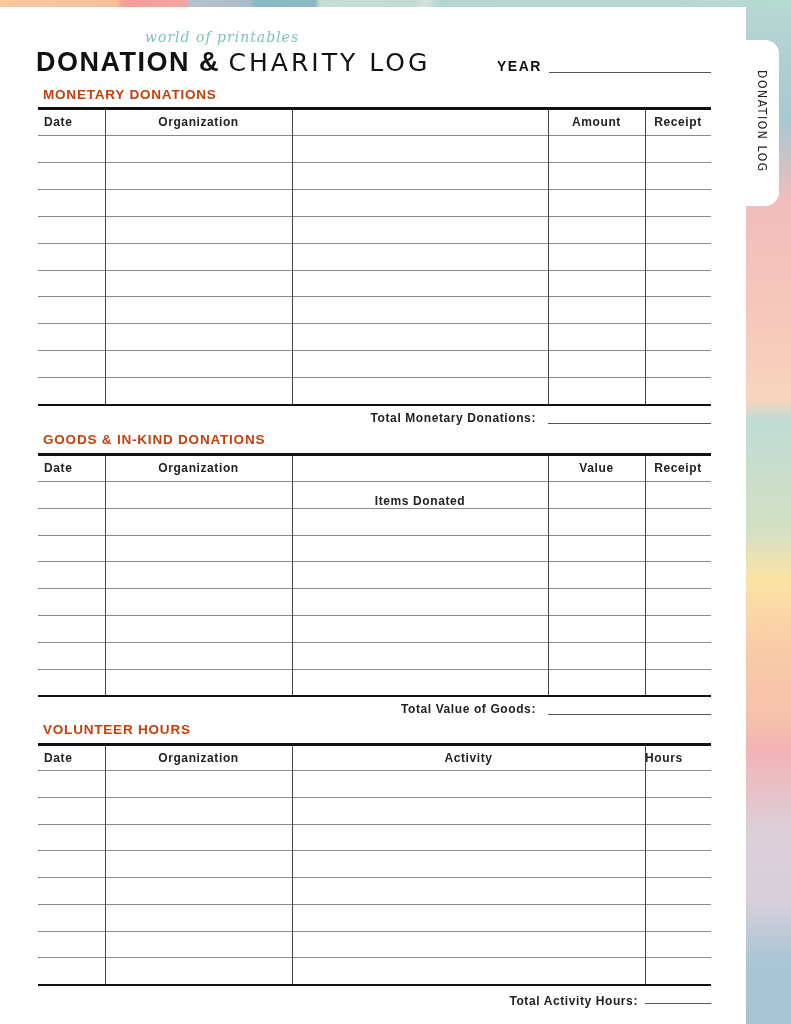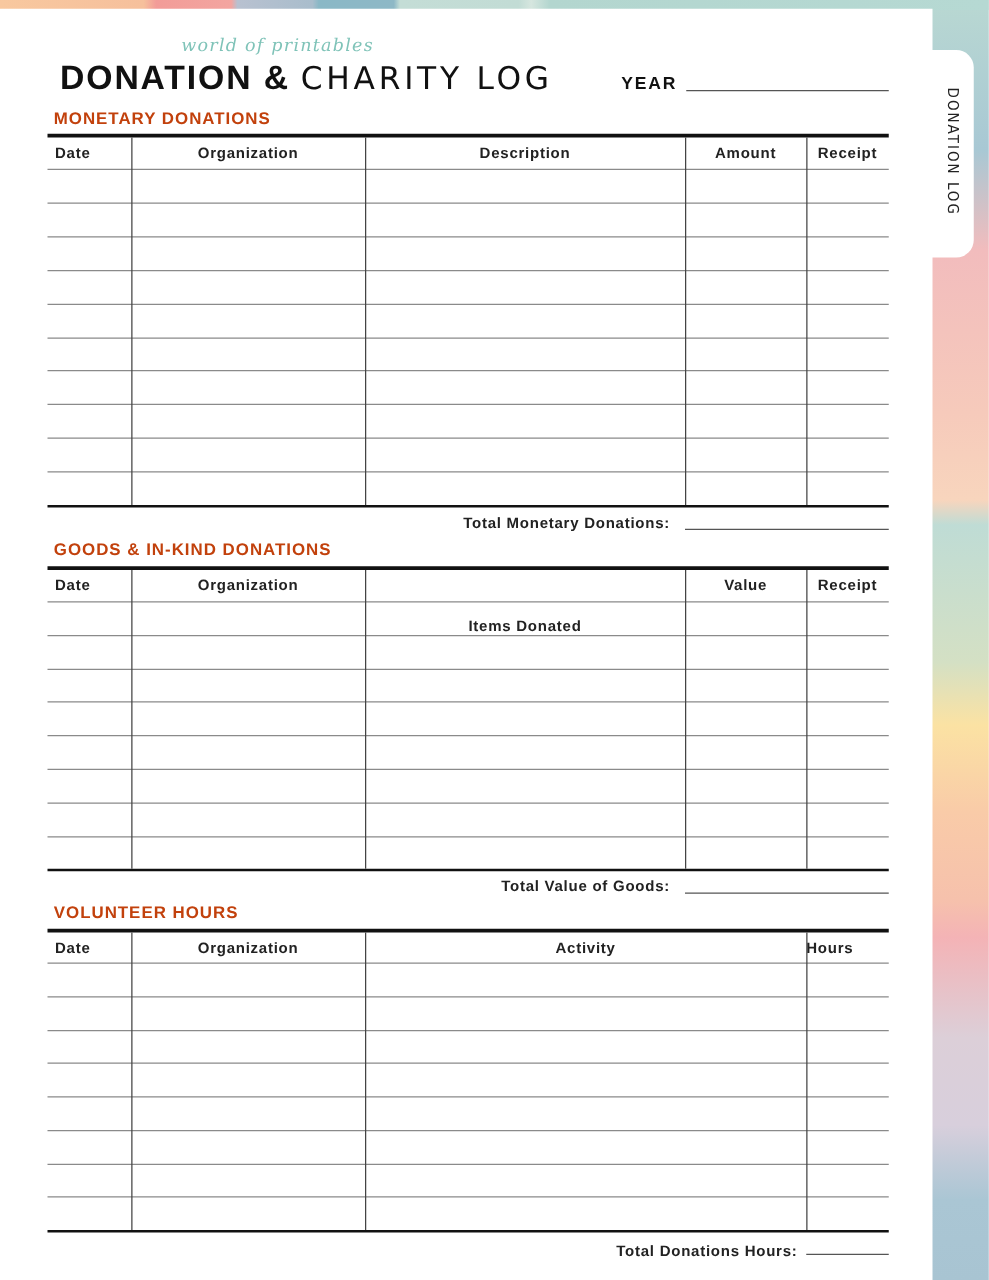--- a/index.html
+++ b/index.html
@@ -32,21 +32,21 @@
     font-family: "DejaVu Sans Condensed", "DejaVu Sans", sans-serif;
     font-size: 12px; letter-spacing: 1.6px; color: #222;
     display: flex; align-items: center; justify-content: flex-start;
   }
   .brand-script {
     position: absolute; left: 145px; top: 29px;
     font-family: "DejaVu Serif", serif; font-style: italic;
     font-size: 14px; color: #7fc3b8; letter-spacing: 1px;
   }
   .title {
-    position: absolute; left: 48px; top: 46px; white-space: nowrap;
+    position: absolute; left: 36px; top: 46px; white-space: nowrap;
     font-size: 27px; color: #111; line-height: 32px;
   }
   .title .bold { font-family: "Liberation Sans", sans-serif; font-weight: 700; letter-spacing: 1.5px; }
   .title .light { font-family: "DejaVu Sans", sans-serif; font-weight: 400; letter-spacing: 3px; font-size: 25px; }
   .year-label {
     position: absolute; left: 497px; top: 58px;
     font-family: "Liberation Sans", sans-serif; font-weight: 700; font-size: 14px; letter-spacing: 1.5px; color: #111;
   }
   .year-line { position: absolute; left: 549px; top: 72px; width: 162px; height: 1px; background: #555; }
 
@@ -86,21 +86,20 @@
   <span class="light">CHARITY LOG</span>
 </div>
 <div class="year-label">YEAR</div>
 <div class="year-line"></div>
 
 <div class="section-title" style="top:87px">MONETARY DONATIONS</div>
 <div class="table" id="t-monetary" style="top:107px;height:299px">
     <div class="thick-top" style=""></div>
     <div class="th" style="left:0px;top:3px;width:67px;text-align:left;padding-left:6px;">Date</div>
     <div class="th" style="left:67px;top:3px;width:187px;text-align:center;">Organization</div>
-    <div class="th" style="left:254px;top:3px;width:256px;text-align:center;">Description</div>
     <div class="th" style="left:510px;top:3px;width:97px;text-align:center;">Amount</div>
     <div class="th" style="left:607px;top:3px;width:66px;text-align:center;">Receipt</div>
     <div class="hline" style="top:28px"></div>
     <div class="cell" style="left:0px;top:29px;width:67px;height:26px"></div>
     <div class="cell" style="left:67px;top:29px;width:187px;height:26px"></div>
     <div class="cell" style="left:254px;top:29px;width:256px;height:26px"></div>
     <div class="cell" style="left:510px;top:29px;width:97px;height:26px"></div>
     <div class="cell" style="left:607px;top:29px;width:66px;height:26px"></div>
     <div class="hline" style="top:55px"></div>
     <div class="cell" style="left:0px;top:56px;width:67px;height:26px"></div>
@@ -275,14 +274,14 @@
     <div class="hline" style="top:214px"></div>
     <div class="cell" style="left:0px;top:215px;width:67px;height:26px"></div>
     <div class="cell" style="left:67px;top:215px;width:187px;height:26px"></div>
     <div class="cell" style="left:254px;top:215px;width:353px;height:26px"></div>
     <div class="cell" style="left:607px;top:215px;width:66px;height:26px"></div>
     <div class="thick-bottom" style="top:241px"></div>
     <div class="vline" style="left:67px;top:3px;height:238px"></div>
     <div class="vline" style="left:254px;top:3px;height:238px"></div>
     <div class="vline" style="left:607px;top:3px;height:238px"></div>
   </div>
-<div class="total" style="left:380px;top:994px;width:258px">Total Donations Hours:</div>
+<div class="total" style="left:380px;top:994px;width:258px">Total Activity Hours:</div>
 <div class="total-line" style="left:645px;top:1003px;width:66px"></div>
 
 </body></html>

